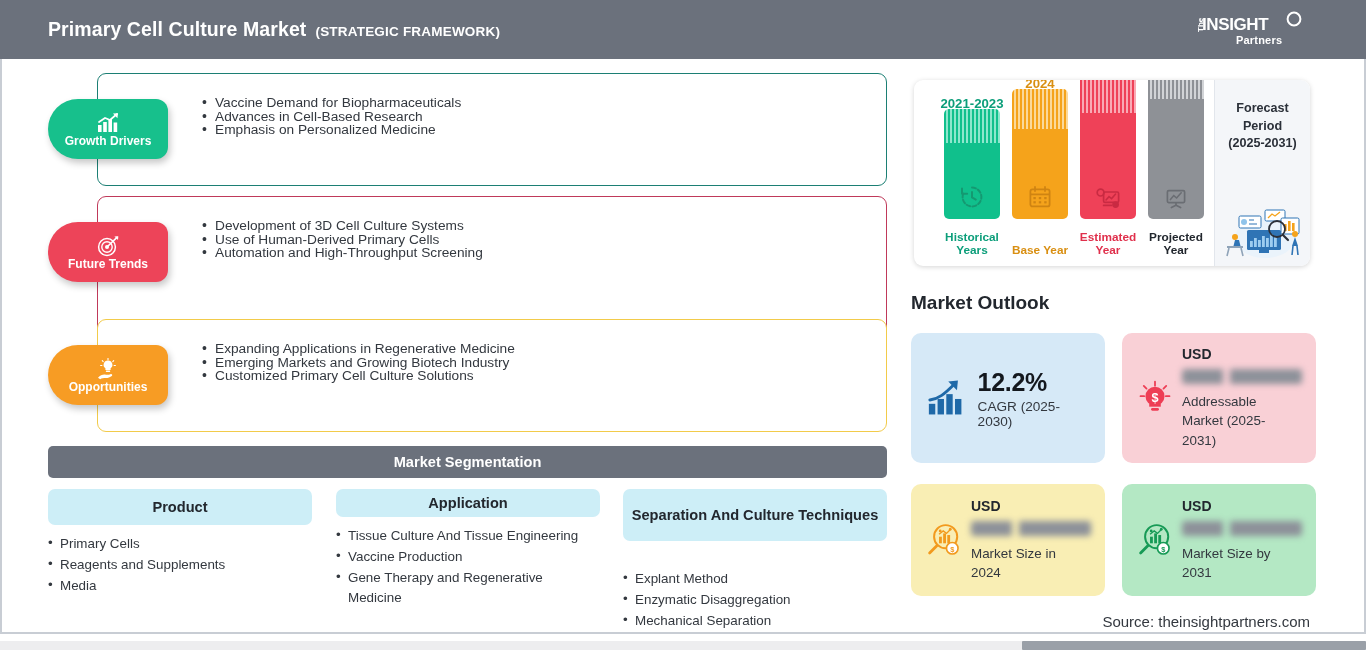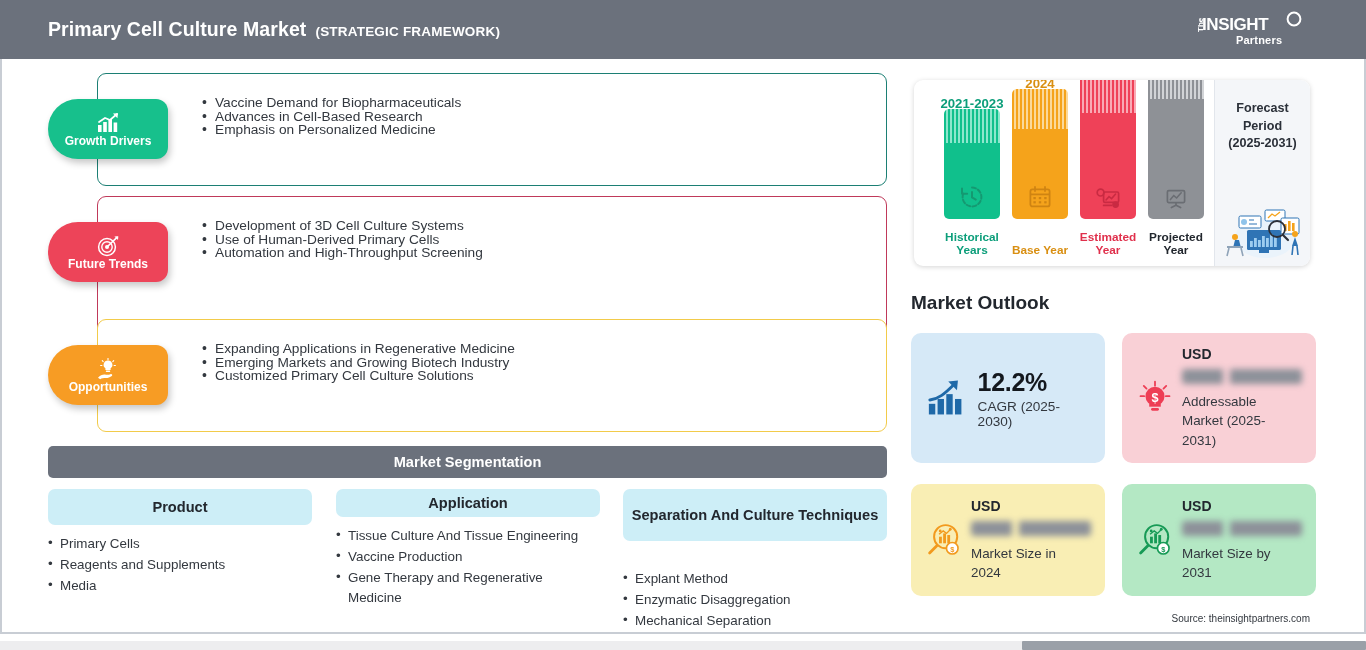--- a/index.html
+++ b/index.html
@@ -129,21 +129,21 @@
     background:linear-gradient(90deg,#8d9199 0 34%, transparent 34% 40%, #8d9199 40% 100%);
     filter:blur(3.4px); border-radius:3px;
   }
   .ocard-cap { font-size:13.4px; color:#33383f; line-height:1.45; }
 
   .cagr-num { font-size:25px; font-weight:bold; color:#14181e; letter-spacing:-.3px; }
   .cagr-cap { font-size:13.6px; color:#33383f; margin-top:2px; }
 
   .source {
     position:absolute; right:56px; top:613px;
-    font-size:10px; color:#33383f;
+    font-size:15px; color:#33383f;
   }
 </style>
 </head>
 <body>
 
 <div class="page">
 
   <div class="header">
     <div class="header-title-wrap">
       <div class="header-title">Primary Cell Culture Market</div>

